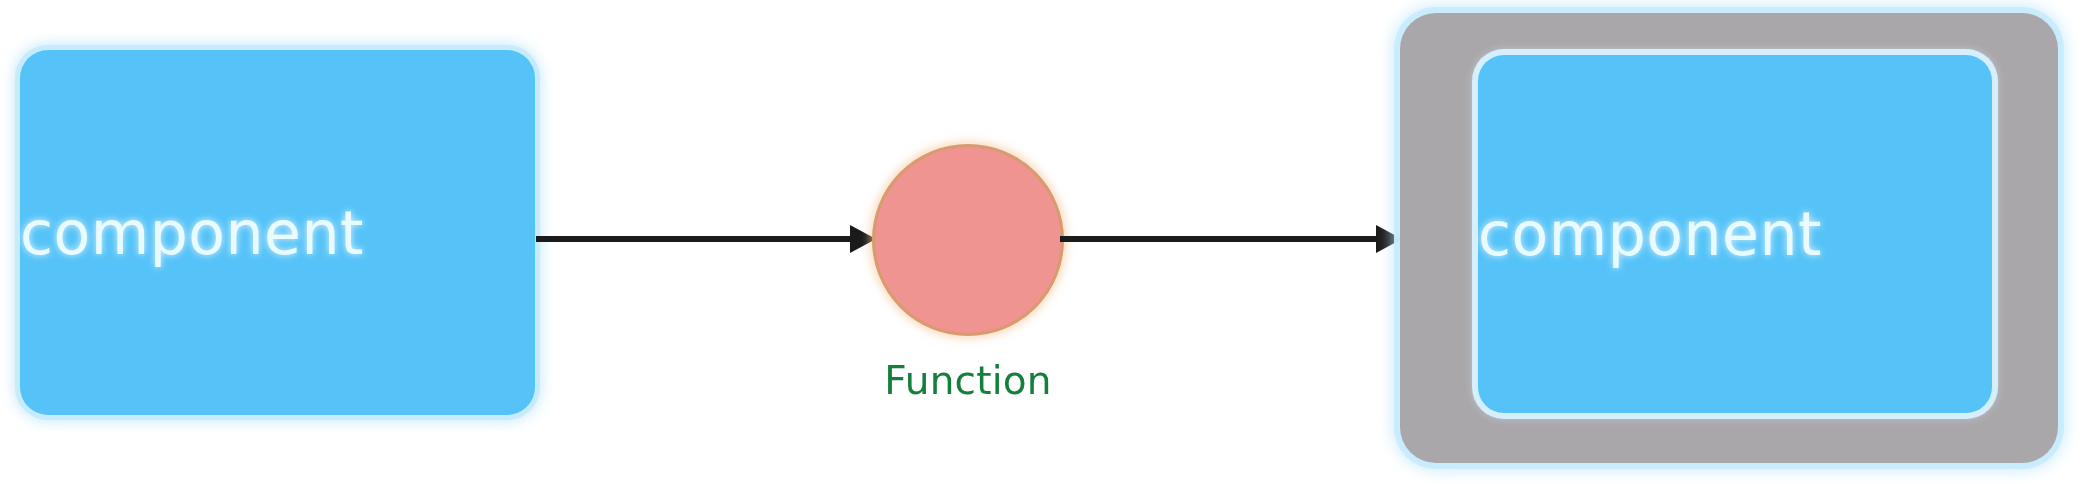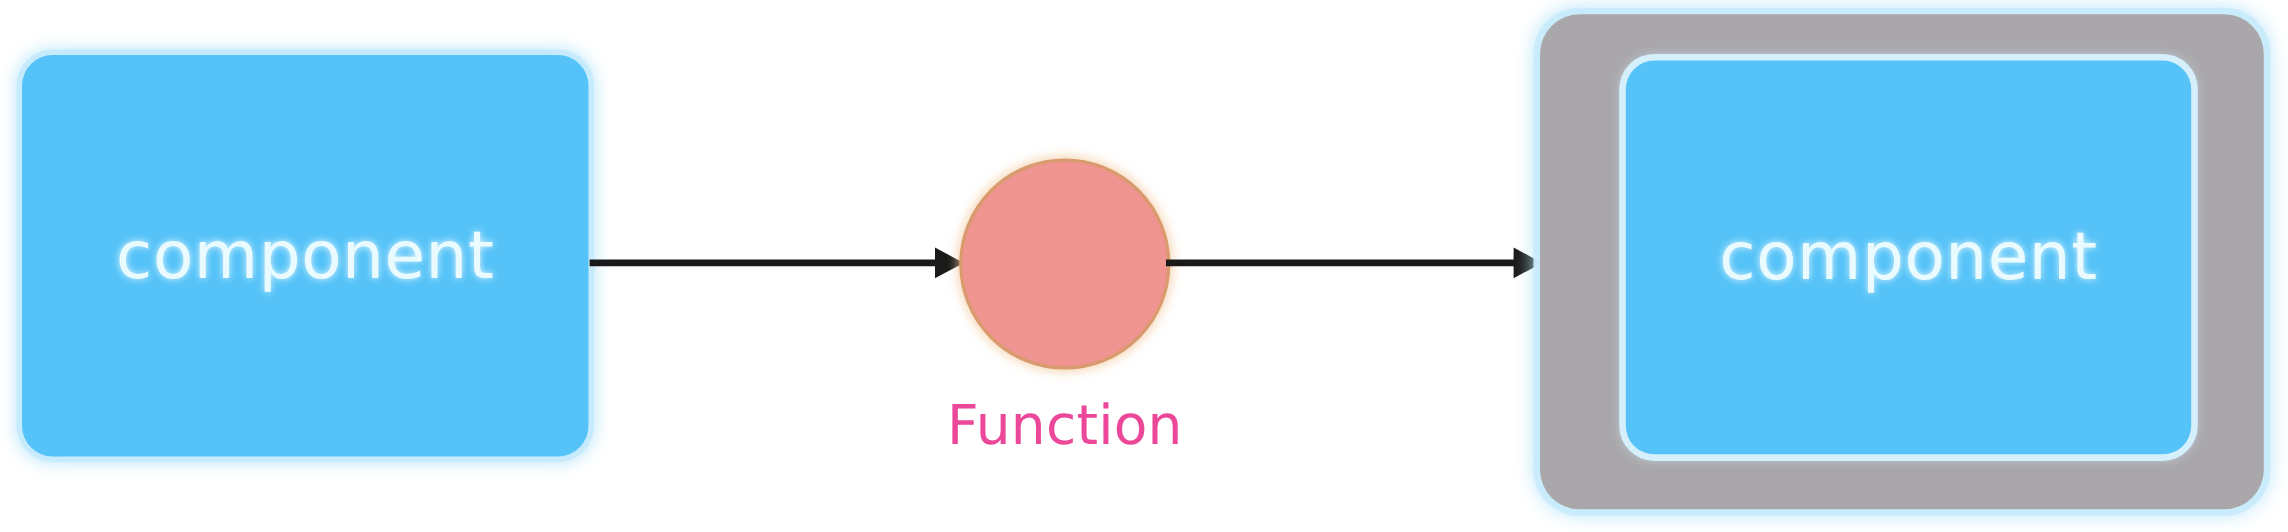--- a/index.html
+++ b/index.html
@@ -19,21 +19,20 @@
     overflow: hidden;
   }
 
   
   .node-label {
     position: absolute;
     left: 0;
     right: 0;
     top: 50%;
     transform: translateY(-50%);
-    text-align: center;
     white-space: nowrap;
     pointer-events: none;
   }
 
   
   .component-box {
     position: absolute;
     background: #55c3f8;
     border-radius: 28px;
     box-shadow:
@@ -81,22 +80,22 @@
     border: 3px solid #d99a6d;
     box-sizing: border-box;
     box-shadow: 0 0 9px 3px rgba(243, 196, 150, 0.6);
   }
   #function-caption {
     position: absolute;
     left: 50%;
     top: 214px;
     transform: translateX(-50%);
     white-space: nowrap;
-    color: #ec4899;
-    font-size: 50px;
+    color: #15803d;
+    font-size: 39px;
     font-weight: 400;
     letter-spacing: 0.2px;
   }
 
   
   #right-container {
     position: absolute;
     left: 1400px;
     top: 13px;
     width: 658px;

